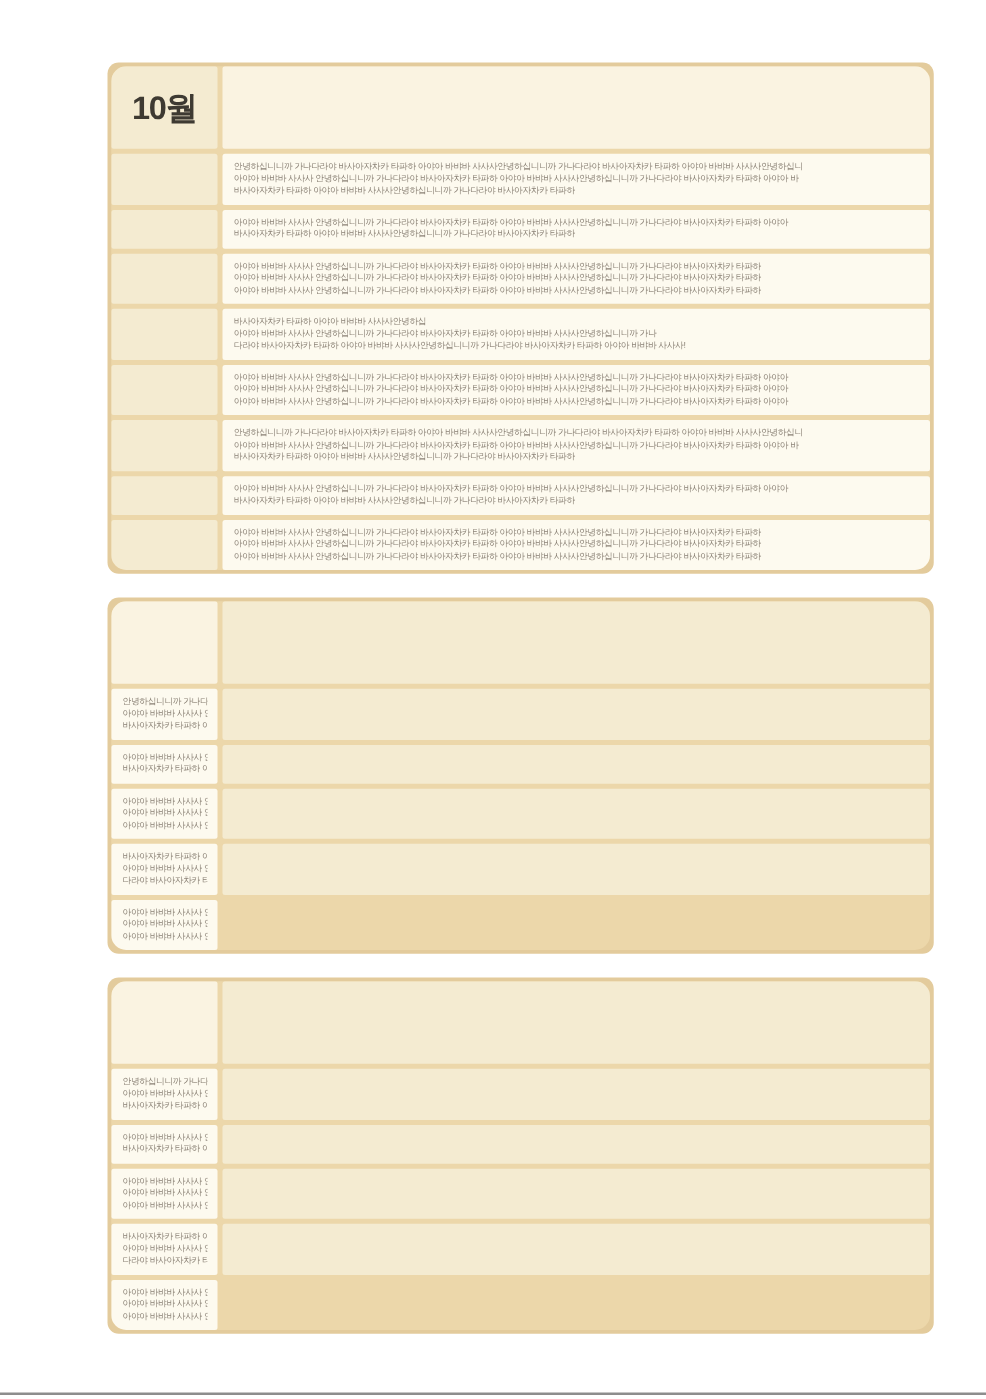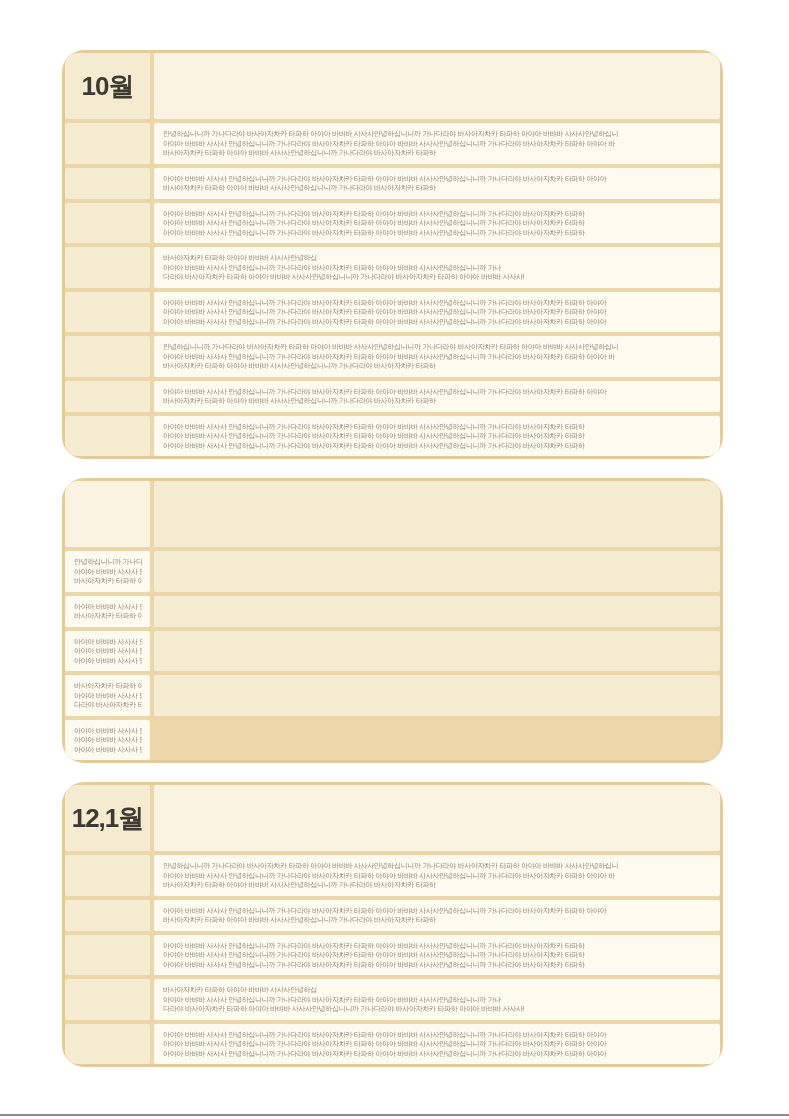--- a/index.html
+++ b/index.html
@@ -6,24 +6,24 @@
   body {
     width: 789px; height: 1119px;
     background: #ffffff;
     font-family: "Liberation Sans", sans-serif;
     position: relative;
     overflow: hidden;
   }
   #sections { padding-top: 50px; }
   .month-section {
     width: 661px;
-    margin-left: 62px;
+    margin-left: 86px;
     margin-bottom: 19px;
     background: #e3cb9c;
-    border-radius: 22px;
+    border-radius: 9px;
     padding: 3px;
     box-sizing: border-box;
   }
   .grid {
     display: grid;
     grid-template-columns: 85px 1fr;
     gap: 4px;
     background: #ecd7aa;
     border-radius: 12px;
     overflow: hidden;
@@ -150,23 +150,20 @@
         <div class="cell row-left"></div>
         <div class="cell row-right">
           <div class="line">아야아 바뱌바 사사사 안녕하십니니까 가나다라야 바사아자차카 타파하 아야아 바뱌바 사사사안녕하십니니까 가나다라야 바사아자차카 타파하 아야아</div>
           <div class="line">아야아 바뱌바 사사사 안녕하십니니까 가나다라야 바사아자차카 타파하 아야아 바뱌바 사사사안녕하십니니까 가나다라야 바사아자차카 타파하 아야아</div>
           <div class="line">아야아 바뱌바 사사사 안녕하십니니까 가나다라야 바사아자차카 타파하 아야아 바뱌바 사사사안녕하십니니까 가나다라야 바사아자차카 타파하 아야아</div>
         </div>
       </div>
     </div>
     <div class="month-section">
       <div class="grid">
-        <div class="cell head-left">
-          <span class="month-title">12,1월</span>
-        </div>
         <div class="cell head-right"></div>
         <div class="cell row-left"></div>
         <div class="cell row-right">
           <div class="line">안녕하십니니까 가나다라야 바사아자차카 타파하 아야아 바뱌바 사사사안녕하십니니까 가나다라야 바사아자차카 타파하 아야아 바뱌바 사사사안녕하십니</div>
           <div class="line">아야아 바뱌바 사사사 안녕하십니니까 가나다라야 바사아자차카 타파하 아야아 바뱌바 사사사안녕하십니니까 가나다라야 바사아자차카 타파하 아야아 바</div>
           <div class="line">바사아자차카 타파하 아야아 바뱌바 사사사안녕하십니니까 가나다라야 바사아자차카 타파하</div>
         </div>
         <div class="cell row-left"></div>
         <div class="cell row-right">
           <div class="line">아야아 바뱌바 사사사 안녕하십니니까 가나다라야 바사아자차카 타파하 아야아 바뱌바 사사사안녕하십니니까 가나다라야 바사아자차카 타파하 아야아</div>

